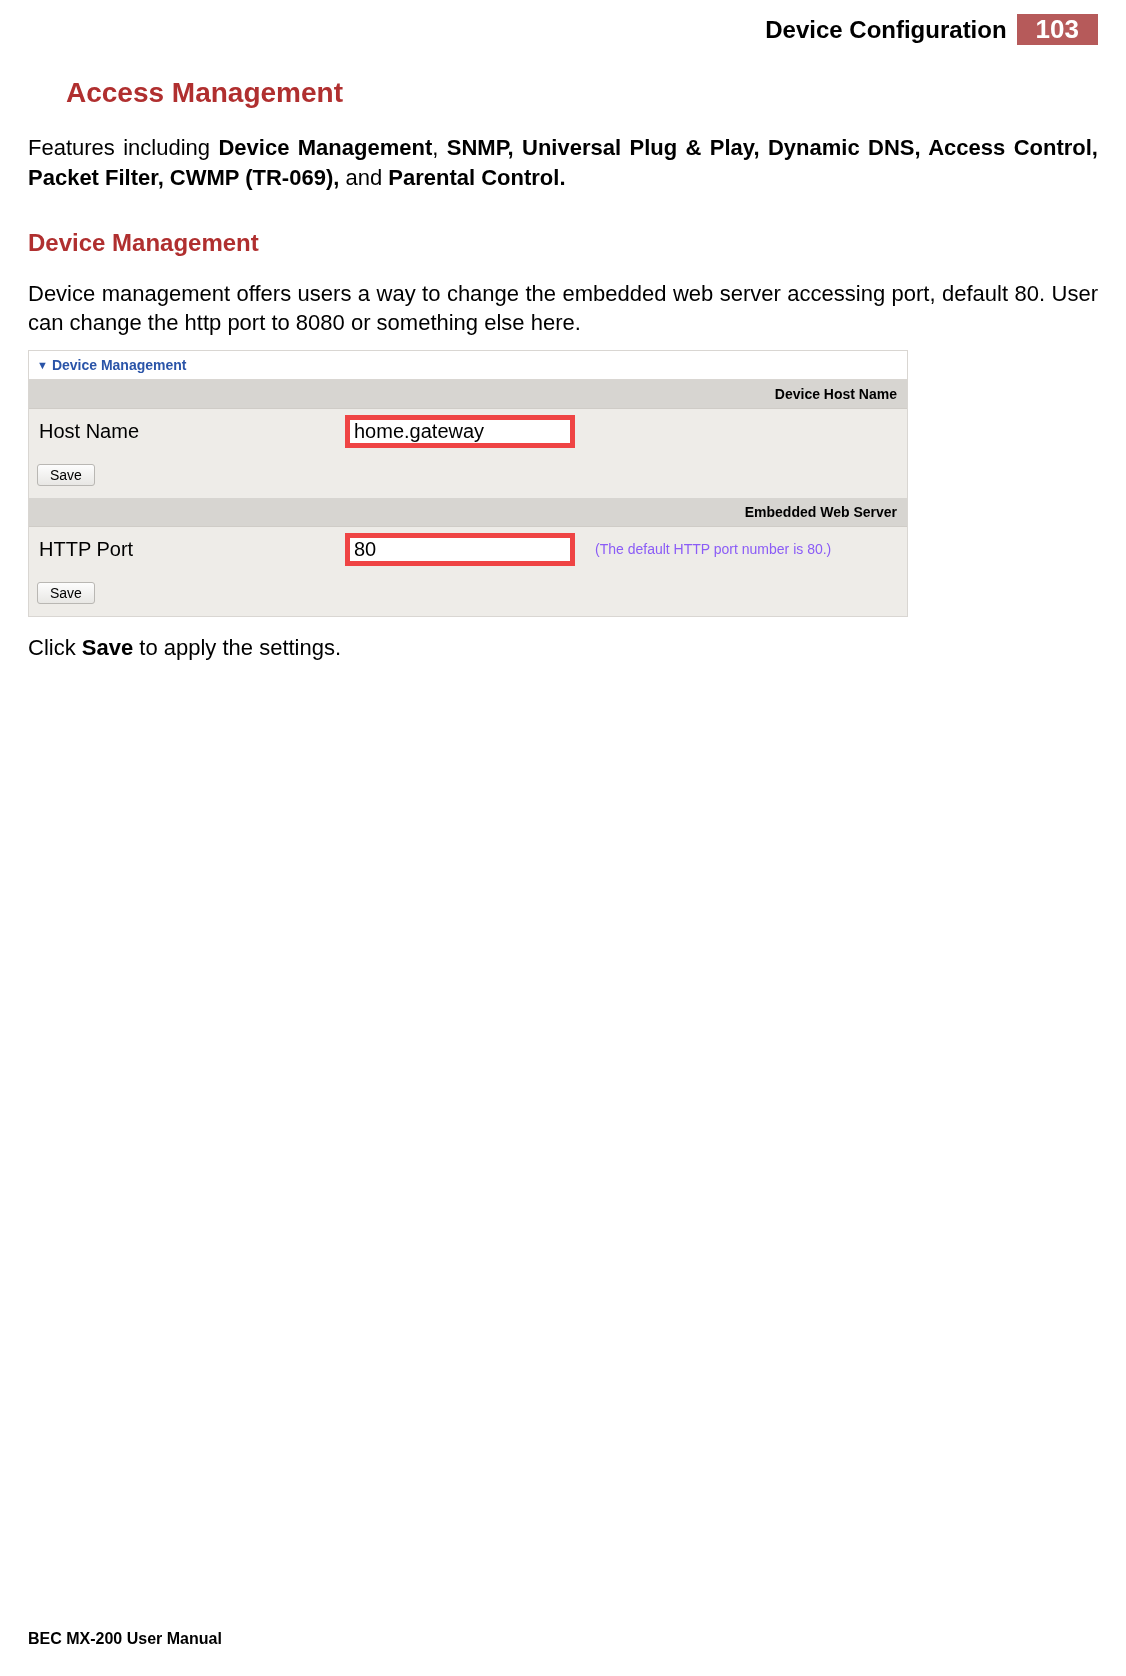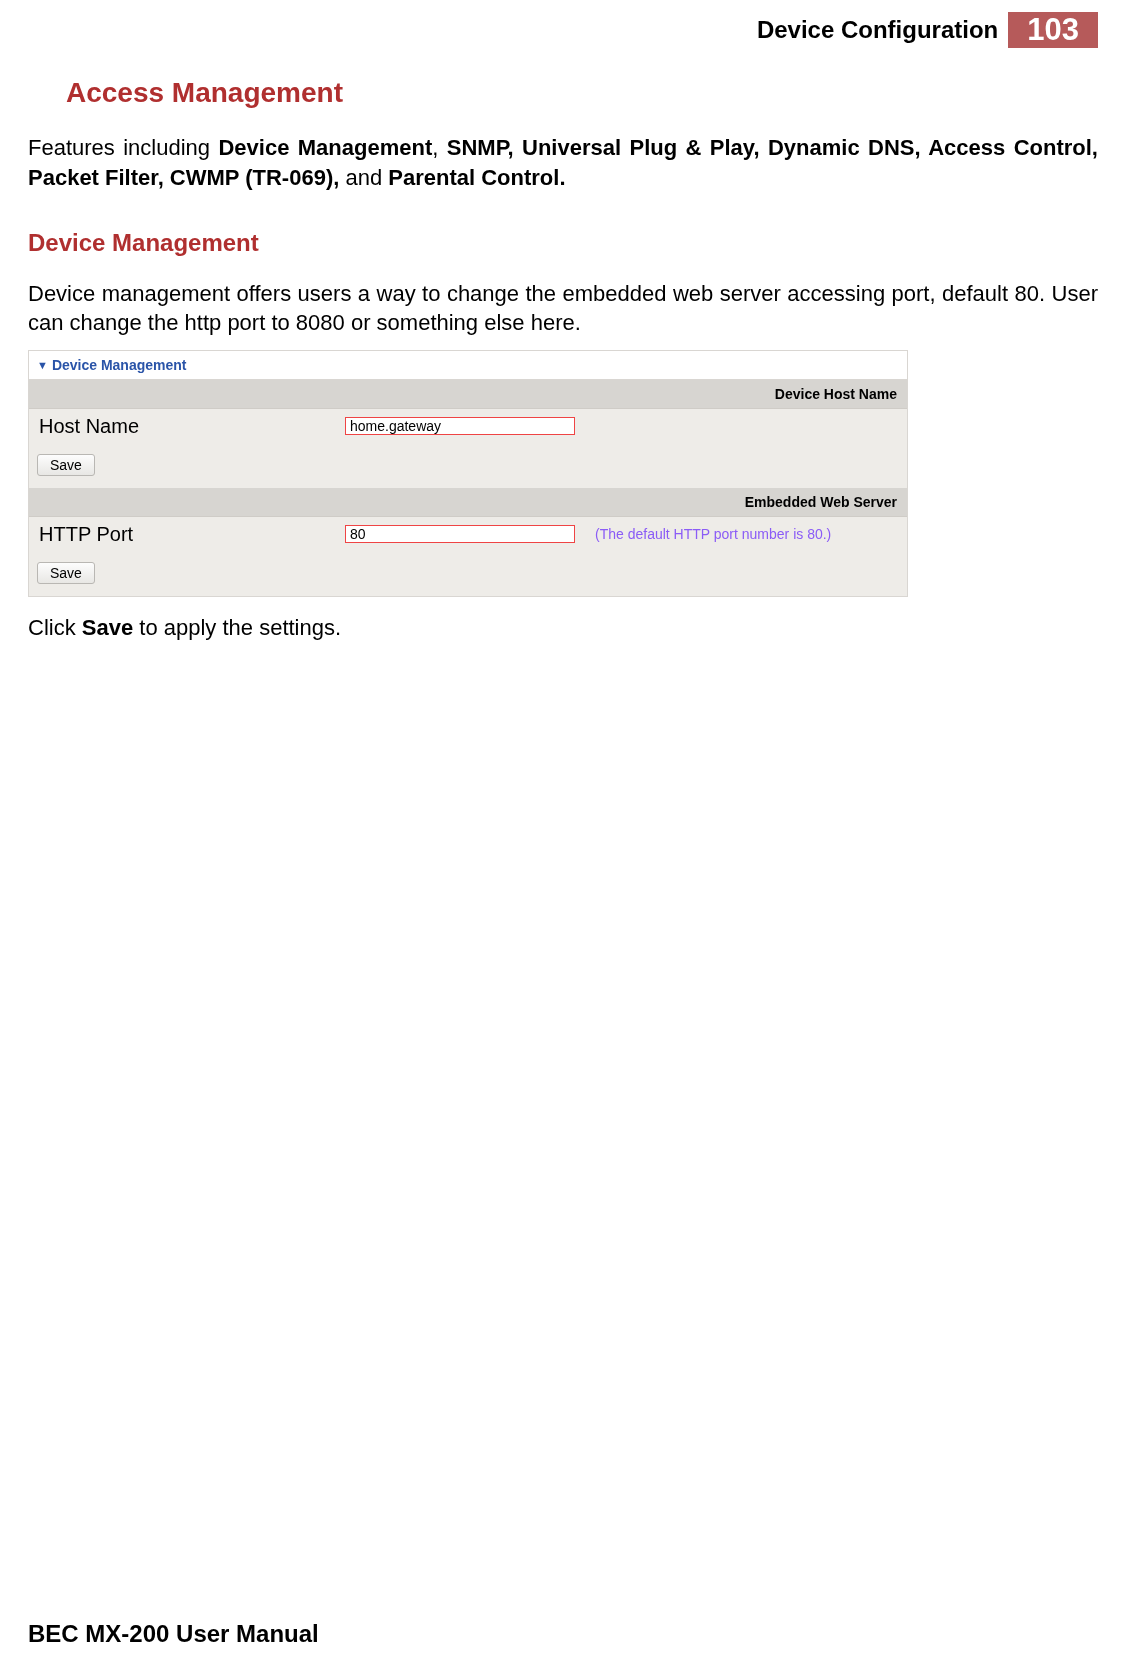--- a/index.html
+++ b/index.html
@@ -22,21 +22,21 @@
       text-align: right;
       font-weight: bold;
       font-size: 24px;
       line-height: 1.3;
       padding: 4px 10px 4px 0;
     }
     .page-num-box {
       background: #b65a5a;
       color: #ffffff;
       font-weight: bold;
-      font-size: 31px;
+      font-size: 26px;
       display: flex;
       align-items: center;
       justify-content: center;
       padding: 0 19px;
       min-width: 66px;
     }
     .h-main {
       color: #b02f2f;
       font-size: 28px;
       font-weight: bold;
@@ -96,22 +96,22 @@
       padding: 6px 10px;
       gap: 10px;
     }
     .form-label {
       flex: 0 0 296px;
       font-size: 20px;
     }
     .text-input {
       width: 230px;
       padding: 0 4px;
-      font-size: 14px;
-      border: 1px solid #ef4444;
+      font-size: 20px;
+      border: 5px solid #ef4444;
       background: #ffffff;
       font-family: Arial, sans-serif;
     }
     .hint {
       font-size: 14px;
       padding-left: 10px;
       color: #8b5cf6;
     }
     .save-row {
       padding: 10px 8px 12px 8px;
@@ -122,21 +122,21 @@
       background: linear-gradient(#fdfdfd, #e8e7e4);
       border: 1px solid #b9b7b3;
       border-radius: 3px;
       cursor: pointer;
       font-family: Arial, sans-serif;
     }
     .footer {
       position: absolute;
       left: 28px;
       bottom: 28px;
-      font-size: 24px;
+      font-size: 16px;
       font-weight: bold;
     }
   </style>
 </head>
 <body>
 
 <div class="header-row">
   <div class="header-titles">
     <div>Device Configuration</div>
   </div>

